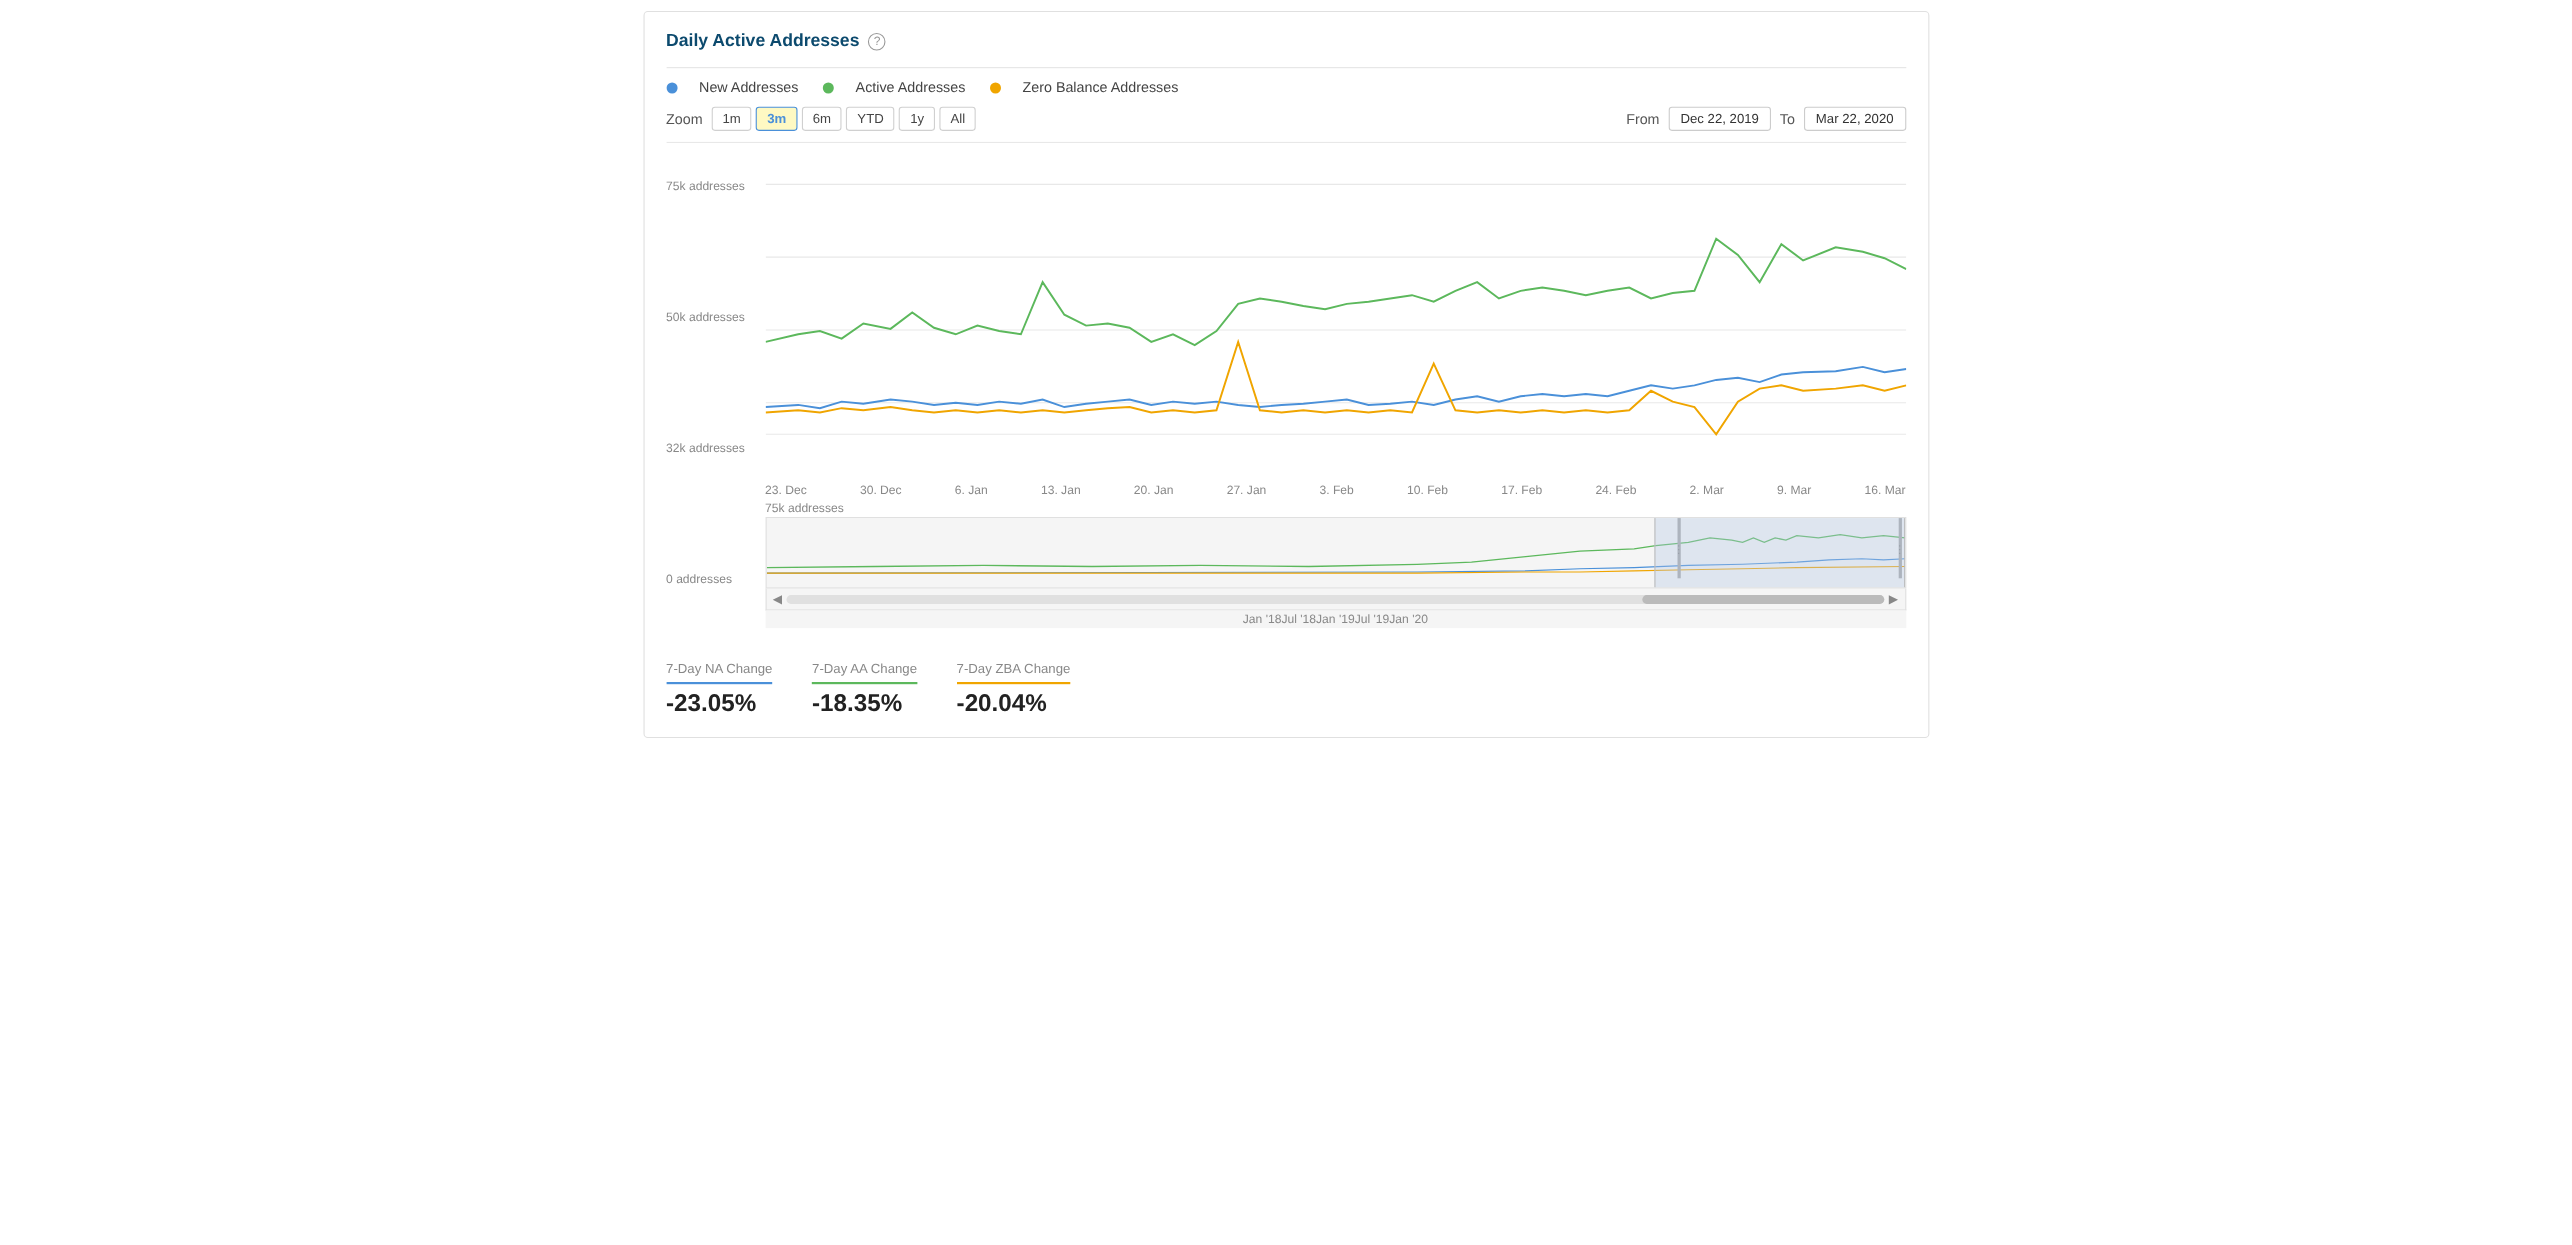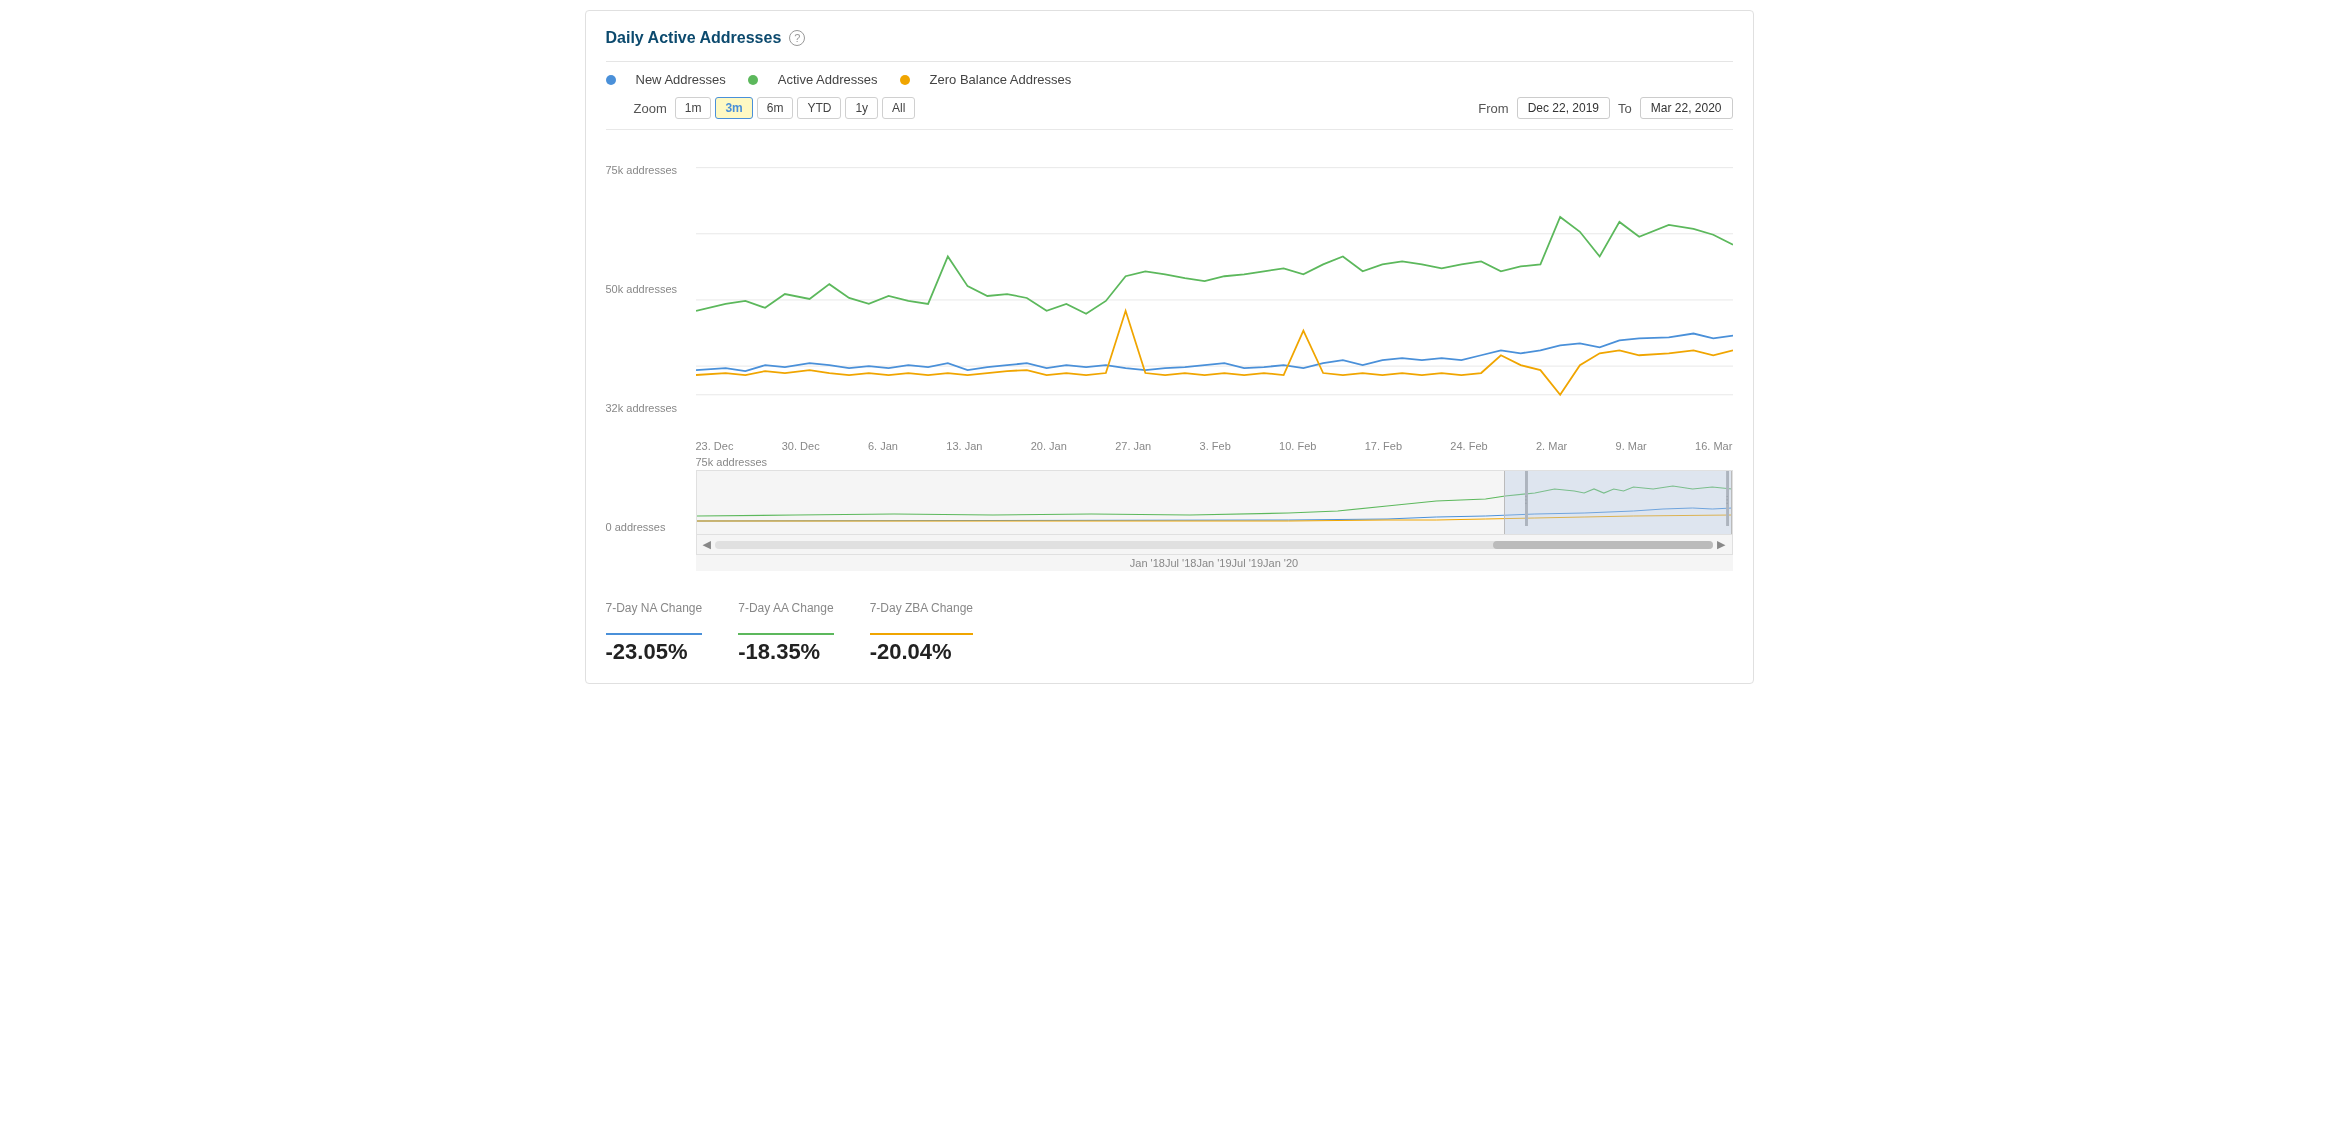--- a/index.html
+++ b/index.html
@@ -5,21 +5,21 @@
     * { box-sizing: border-box; margin: 0; padding: 0; }
     body { font-family: -apple-system, BlinkMacSystemFont, 'Segoe UI', Arial, sans-serif; background: #fff; color: #333; font-size: 13px; }
     .container { padding: 18px 20px; border: 1px solid #e0e0e0; border-radius: 4px; background: #fff; max-width: 1169px; margin: 10px auto; }
     .title-row { display: flex; align-items: center; gap: 8px; margin-bottom: 14px; }
     .title { font-size: 16px; font-weight: 600; color: #0c4a6e; }
     .help-icon { width: 16px; height: 16px; border-radius: 50%; border: 1.5px solid #999; display: inline-flex; align-items: center; justify-content: center; color: #999; font-size: 11px; cursor: pointer; }
     .divider { border: none; border-top: 1px solid #e5e5e5; margin-bottom: 10px; }
     .legend-row { display: flex; align-items: center; gap: 22px; margin-bottom: 10px; }
     .legend-item { display: flex; align-items: center; gap: 20px; font-size: 13px; color: #444; }
     .legend-dot { width: 10px; height: 10px; border-radius: 50%; }
-    .controls-row { display: flex; align-items: center; justify-content: space-between; margin-bottom: 8px; margin-left: 28px; }
+    .controls-row { display: flex; align-items: center; justify-content: space-between; margin-bottom: 8px; }
     .zoom-group { display: flex; align-items: center; gap: 4px; }
     .zoom-label { font-size: 13px; color: #555; margin-right: 4px; }
     .zoom-btn { padding: 3px 9px; border: 1px solid #d0d0d0; border-radius: 3px; background: #fff; font-size: 12px; cursor: pointer; color: #444; }
     .zoom-btn.active { border: 1.5px solid #4a90d9; color: #4a90d9; background: #fef9c3; font-weight: 700; }
     .date-range { display: flex; align-items: center; gap: 8px; font-size: 13px; color: #555; }
     .date-box { border: 1px solid #ccc; border-radius: 3px; padding: 3px 10px; font-size: 12px; color: #333; background: #fff; }
     .chart-area { position: relative; width: 100%; margin-bottom: 0; margin-top: 26px; }
     .y-labels { position: absolute; left: 0; top: 0; bottom: 30px; display: flex; flex-direction: column; justify-content: space-between; padding: 8px 0; width: 90px; }
     .y-label { font-size: 11px; color: #888; text-align: left; }
     .chart-svg-container { margin-left: 90px; position: relative; }
@@ -30,21 +30,21 @@
     .minimap-container svg { width: 100%; height: 55px; display: block; }
     .minimap-labels { display: flex; justify-content: center; padding: 2px 0; background: #f5f5f5; }
     .minimap-label { font-size: 11px; color: #888; }
     .minimap-selection { position: absolute; top: 0; right: 0; width: 22%; height: 100%; background: rgba(180,200,230,0.35); border-left: 1px solid #bbb; border-right: 1px solid #bbb; }
     .scrollbar-row { display: flex; align-items: center; gap: 4px; margin-left: 90px; background: #f5f5f5; border: 1px solid #e0e0e0; border-top: none; padding: 3px 6px; }
     .scroll-arrow { font-size: 11px; color: #888; cursor: pointer; }
     .scroll-track { flex: 1; height: 8px; background: #e0e0e0; border-radius: 4px; position: relative; }
     .scroll-thumb { position: absolute; right: 0; width: 22%; height: 100%; background: #bbb; border-radius: 4px; }
     .stats-row { display: flex; gap: 36px; margin-top: 20px; padding-top: 10px; }
     .stat-item { display: flex; flex-direction: column; gap: 4px; }
-    .stat-label { font-size: 12px; color: #888; border-bottom: 2px solid #4a90d9; padding-bottom: 18px; display: inline-block; }
+    .stat-label { font-size: 12px; color: #888; border-bottom: 2px solid #4a90d9; padding-bottom: 5px; display: inline-block; }
     .stat-label.green { border-color: #5cb85c; }
     .stat-label.orange { border-color: #f0a500; }
     .stat-value { font-size: 22px; font-weight: 600; color: #222; }
     hr.thin { border: none; border-top: 1px solid #e8e8e8; margin: 10px 0; }
   </style>
 </head>
 <body>
 
 <div class="container">
   <div class="title-row">

